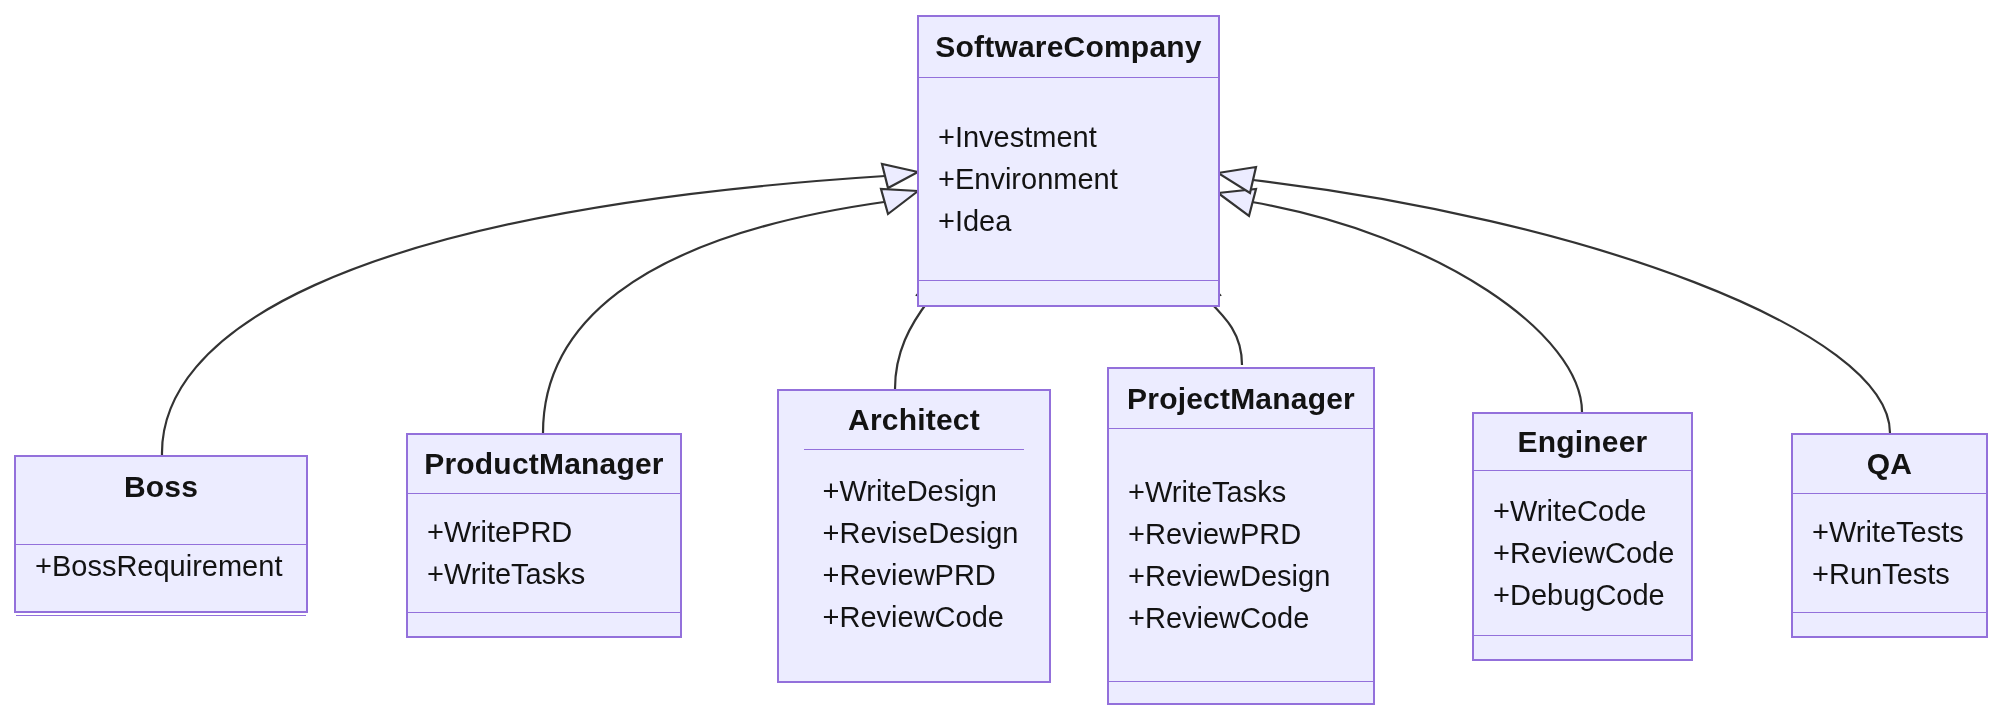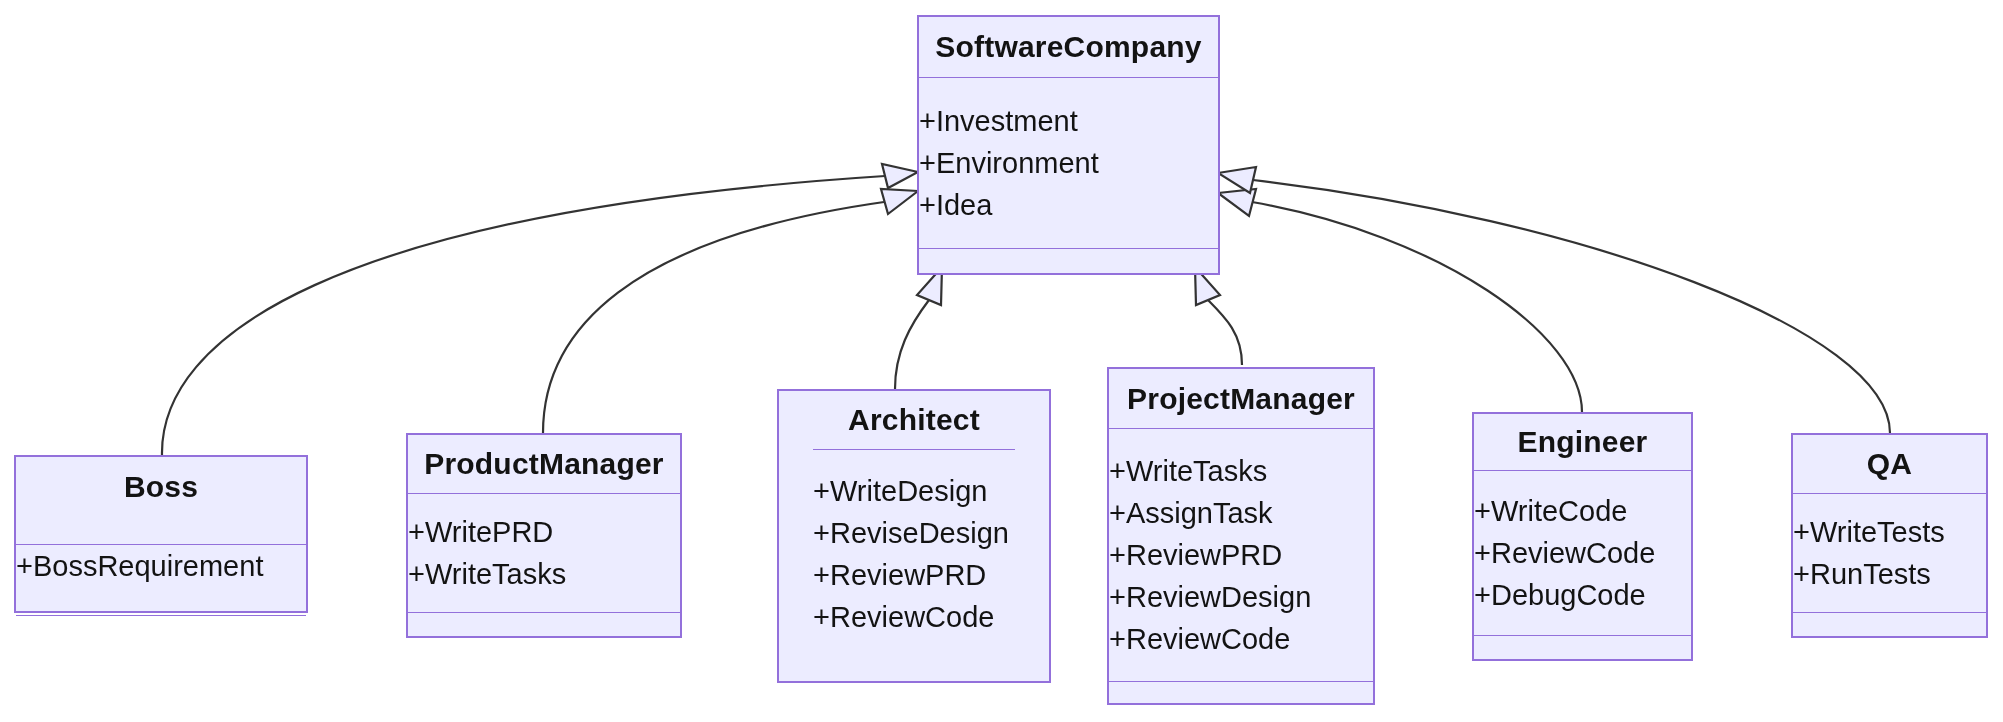--- a/index.html
+++ b/index.html
@@ -44,20 +44,21 @@
     font-size: 30px;
     letter-spacing: 0.2px;
     flex: 0 0 auto;
   }
   .uml-attrs {
     border-top: 1.6px solid #9370DB;
     flex: 1 1 auto;
     display: flex;
     flex-direction: column;
     justify-content: center;
+    padding-left: 19px;
     padding-right: 6px;
   }
   .uml-attr {
     font-size: 29px;
     line-height: 42px;
     white-space: nowrap;
   }
   .uml-methods {
     border-top: 1.6px solid #9370DB;
     flex: 0 0 auto;
@@ -82,21 +83,21 @@
     <path class="edge" d="M 1242 365 C 1242 334, 1226 318, 1208 300"></path>
     <polygon class="arrowhead" points="1195,267 1196,305 1220,295"></polygon>
 
     <path class="edge" d="M 1582 412 C 1582 335, 1440 235, 1252 202"></path>
     <polygon class="arrowhead" points="1218,193 1256,189 1249,216"></polygon>
 
     <path class="edge" d="M 1890 433 C 1890 330, 1580 218, 1253 180"></path>
     <polygon class="arrowhead" points="1218,173 1256,167 1250,193"></polygon>
   </svg>
 
-  <div class="uml-class" style="left:917px; top:15px; width:303px; height:260px;">
+  <div class="uml-class" style="left:917px; top:15px; width:303px; height:292px;">
     <div class="uml-title" style="height:60px">SoftwareCompany</div>
     <div class="uml-attrs">
       <div class="uml-attr">+Investment</div>
       <div class="uml-attr">+Environment</div>
       <div class="uml-attr">+Idea</div>
     </div>
     <div class="uml-methods" style="height:24px"></div>
   </div>
 
   <div class="uml-class" style="left:14px; top:455px; width:294px; height:158px;gap:28px;">
@@ -124,21 +125,20 @@
       <div class="uml-attr">+ReviewPRD</div>
       <div class="uml-attr">+ReviewCode</div>
     </div>
     <div class="uml-methods" style="height:22px"></div>
   </div>
 
   <div class="uml-class" style="left:1107px; top:367px; width:268px; height:338px;">
     <div class="uml-title" style="height:59px">ProjectManager</div>
     <div class="uml-attrs">
       <div class="uml-attr">+WriteTasks</div>
-      <div class="uml-attr">+AssignTask</div>
       <div class="uml-attr">+ReviewPRD</div>
       <div class="uml-attr">+ReviewDesign</div>
       <div class="uml-attr">+ReviewCode</div>
     </div>
     <div class="uml-methods" style="height:21px"></div>
   </div>
 
   <div class="uml-class" style="left:1472px; top:412px; width:221px; height:249px;">
     <div class="uml-title" style="height:56px">Engineer</div>
     <div class="uml-attrs">

